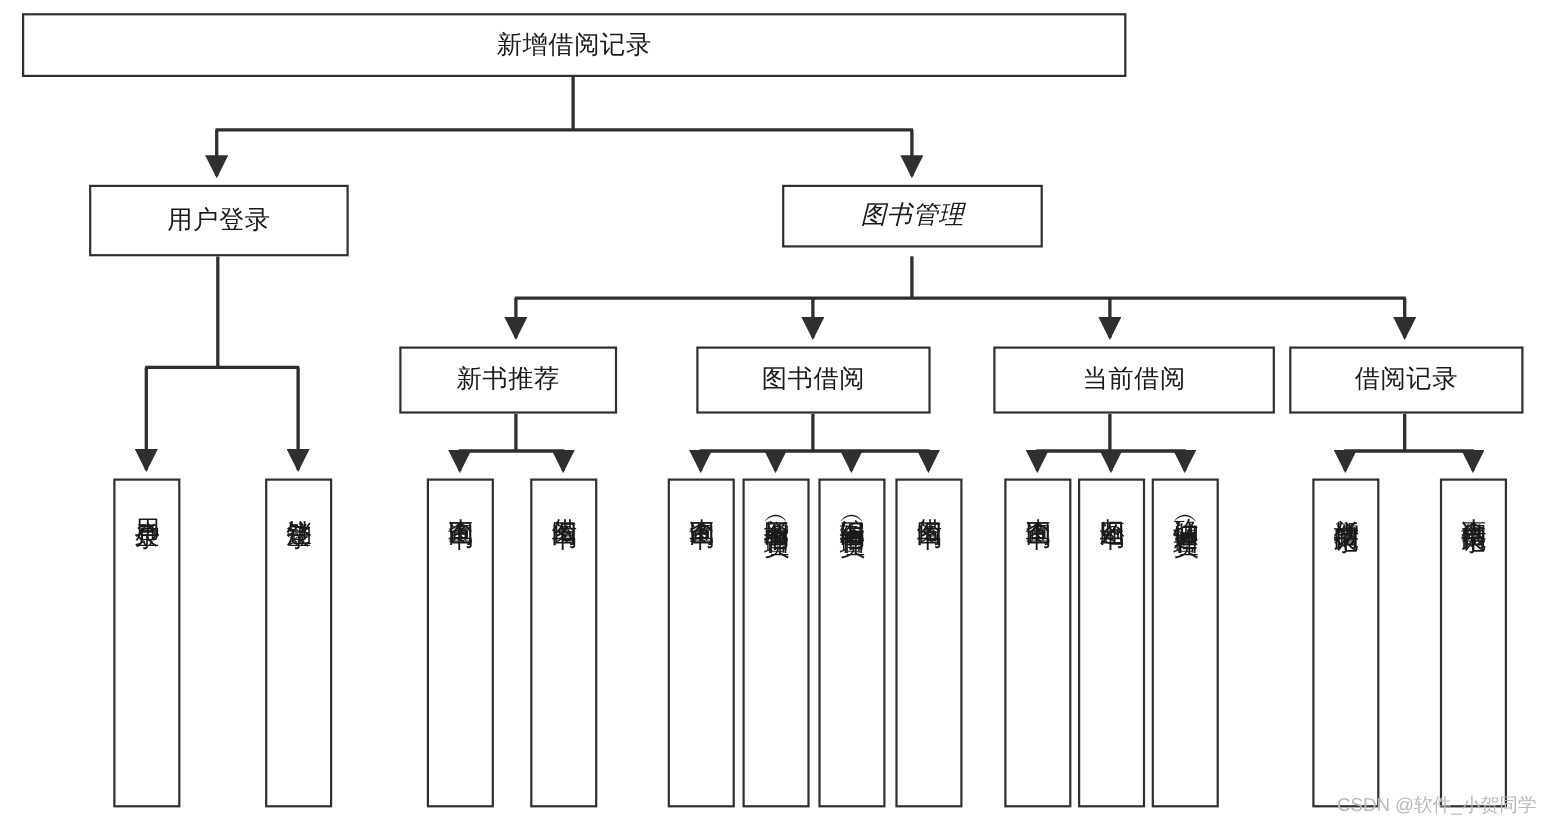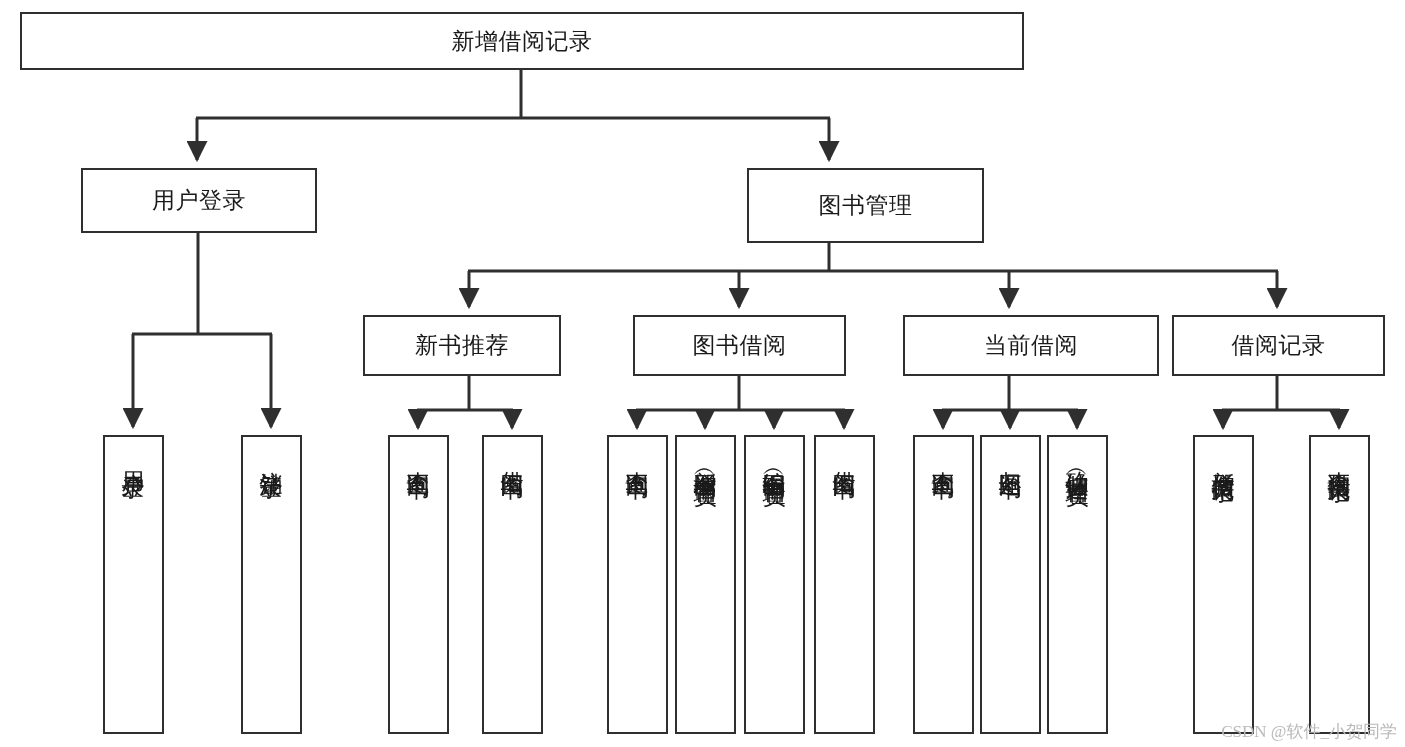--- a/index.html
+++ b/index.html
@@ -56,21 +56,21 @@
     max-height: 100%;
   }
   #watermark {
     position: absolute;
     right: 8px;
     bottom: 4px;
     font-size: 17px;
     color: #b9b9b9;
     z-index: 5;
     white-space: nowrap;
-    font-family: Liberation Serif, serif;
+    font-family: Liberation Sans, sans-serif;
   }
 </style>
 </head>
 <body>
 
 <div id="canvas">
 
   <svg id="edges" viewBox="0 0 1405 747" xmlns="http://www.w3.org/2000/svg">
     <defs>
       <marker id="arrow" viewBox="0 0 10 10" refX="9" refY="5" markerWidth="7" markerHeight="7" orient="auto-start-reverse">
@@ -122,21 +122,21 @@
     </g>
   </svg>
 
   <div class="node" style="left:20px; top:12px; width:1004px; height:58px;">
     <span class="node-label">新增借阅记录</span>
   </div>
 
   <div class="node" style="left:81px; top:168px; width:236px; height:65px;">
     <span class="node-label">用户登录</span>
   </div>
-  <div class="node" style="left:747px; top:168px; width:237px; height:75px;">
+  <div class="node" style="left:711px; top:168px; width:237px; height:57px;font-style:italic;">
     <span class="node-label">图书管理</span>
   </div>
 
   <div class="node" style="left:363px; top:315px; width:198px; height:61px;">
     <span class="node-label">新书推荐</span>
   </div>
   <div class="node" style="left:633px; top:315px; width:213px; height:61px;">
     <span class="node-label">图书借阅</span>
   </div>
   <div class="node" style="left:903px; top:315px; width:256px; height:61px;">

